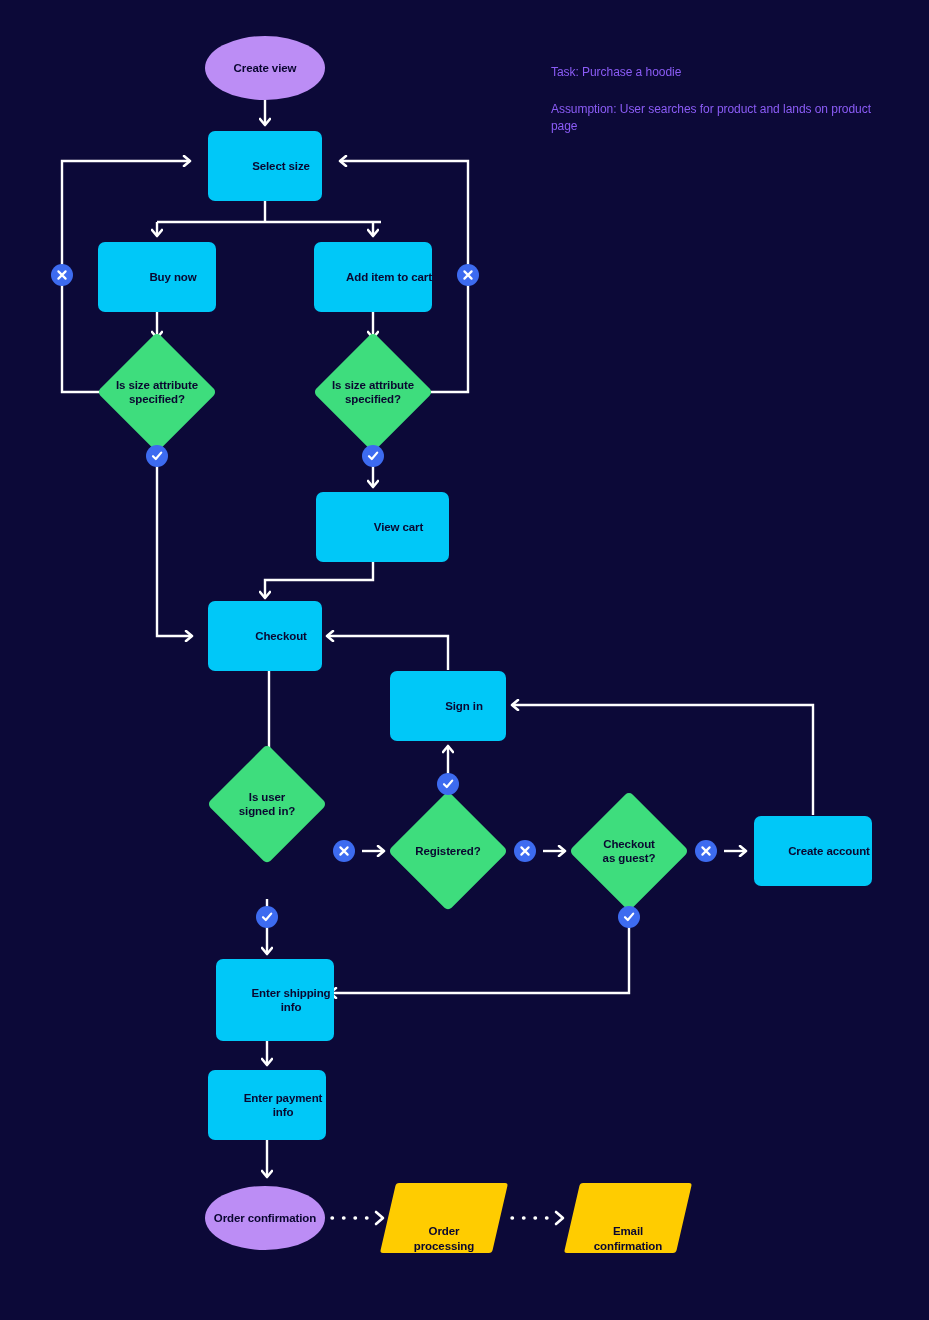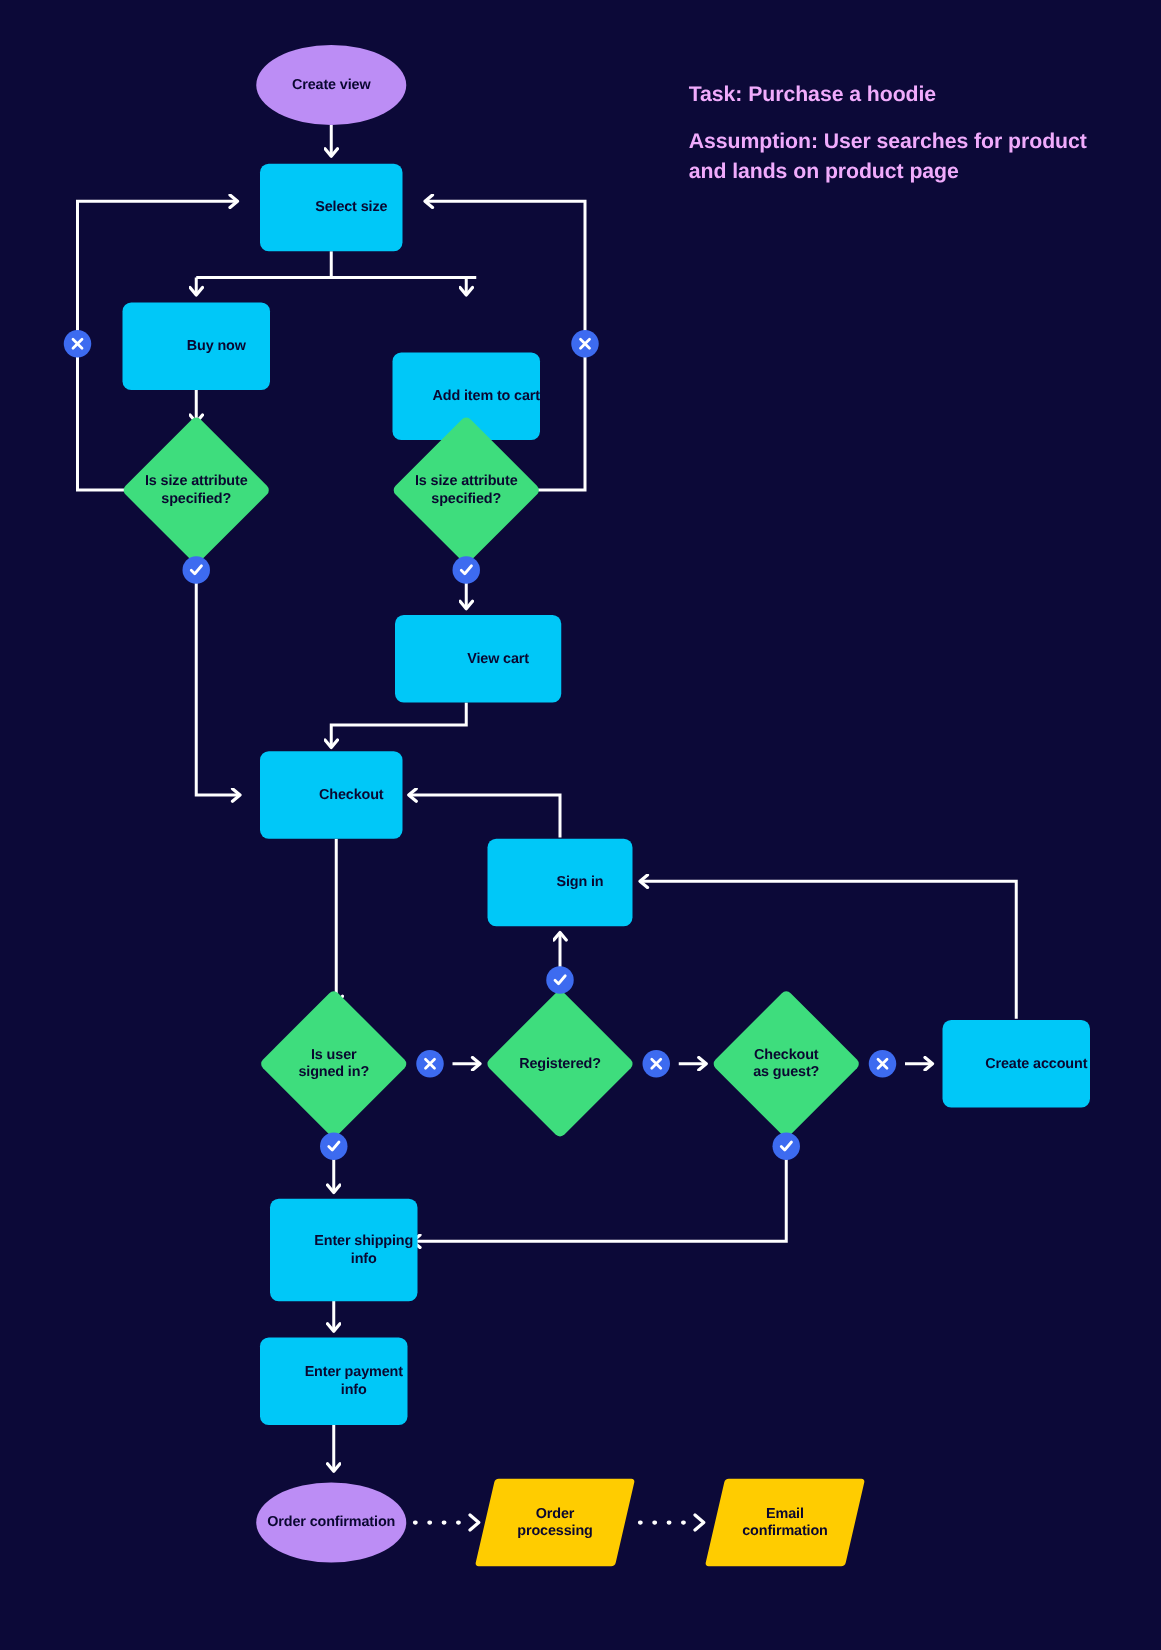--- a/index.html
+++ b/index.html
@@ -65,20 +65,21 @@
     transform: translate(-50%,-50%) rotate(45deg);
     background: #3edd7d;
     border-radius: 5px;
   }
   .node.decision .dia-label {
     position: relative;
     z-index: 2;
   }
   .node.system {
     background: #ffcc00;
+    align-items: flex-end;
   }
   .node.system .sys-shape {
     position: absolute;
     inset: 0;
     background: #ffcc00;
   }
 
   
   .badge {
     position: absolute;
@@ -89,24 +90,24 @@
     display: flex;
     align-items: center;
     justify-content: center;
     z-index: 6;
   }
   .badge svg { display: block; }
 
   
   .note {
     position: absolute;
-    font-weight: bold;
-    font-size: 17px;
+    font-weight: normal;
+    font-size: 12px;
     line-height: 1.42;
-    color: #f0abfc;
+    color: #8b5cf6;
     letter-spacing: -0.05px;
   }
 </style>
 </head>
 <body style="background: rgb(12, 9, 56);">
 
 <div id="canvas">
 
   <svg id="edges" viewBox="0 0 929 1320" xmlns="http://www.w3.org/2000/svg">
     <defs>
@@ -178,21 +179,21 @@
   </div>
 
   <div class="node process" style="left:208px; top:131px; width:114px; height:70px;">
     <span>Select size</span>
   </div>
 
   <div class="node process" style="left:98px; top:242px; width:118px; height:70px;">
     <span>Buy now</span>
   </div>
 
-  <div class="node process" style="left:314px; top:242px; width:118px; height:70px;margin-top:40px;">
+  <div class="node process" style="left:314px; top:242px; width:118px; height:70px;">
     <span>Add item to cart</span>
   </div>
 
   <div class="node decision" style="left:97px; top:332px; width:120px; height:120px;">
     <span class="dia-shape"></span>
     <span class="dia-label">Is size attribute
 specified?</span>
   </div>
 
   <div class="node decision" style="left:313px; top:332px; width:120px; height:120px;">
@@ -206,21 +207,21 @@
   </div>
 
   <div class="node process" style="left:208px; top:601px; width:114px; height:70px;">
     <span>Checkout</span>
   </div>
 
   <div class="node process" style="left:390px; top:671px; width:116px; height:70px;">
     <span>Sign in</span>
   </div>
 
-  <div class="node decision" style="left:207px; top:791px; width:120px; height:120px;">
+  <div class="node decision" style="left:207px; top:744px; width:120px; height:120px;">
     <span class="dia-shape"></span>
     <span class="dia-label">Is user
 signed in?</span>
   </div>
 
   <div class="node decision" style="left:388px; top:791px; width:120px; height:120px;">
     <span class="dia-shape"></span>
     <span class="dia-label">Registered?</span>
   </div>
 

